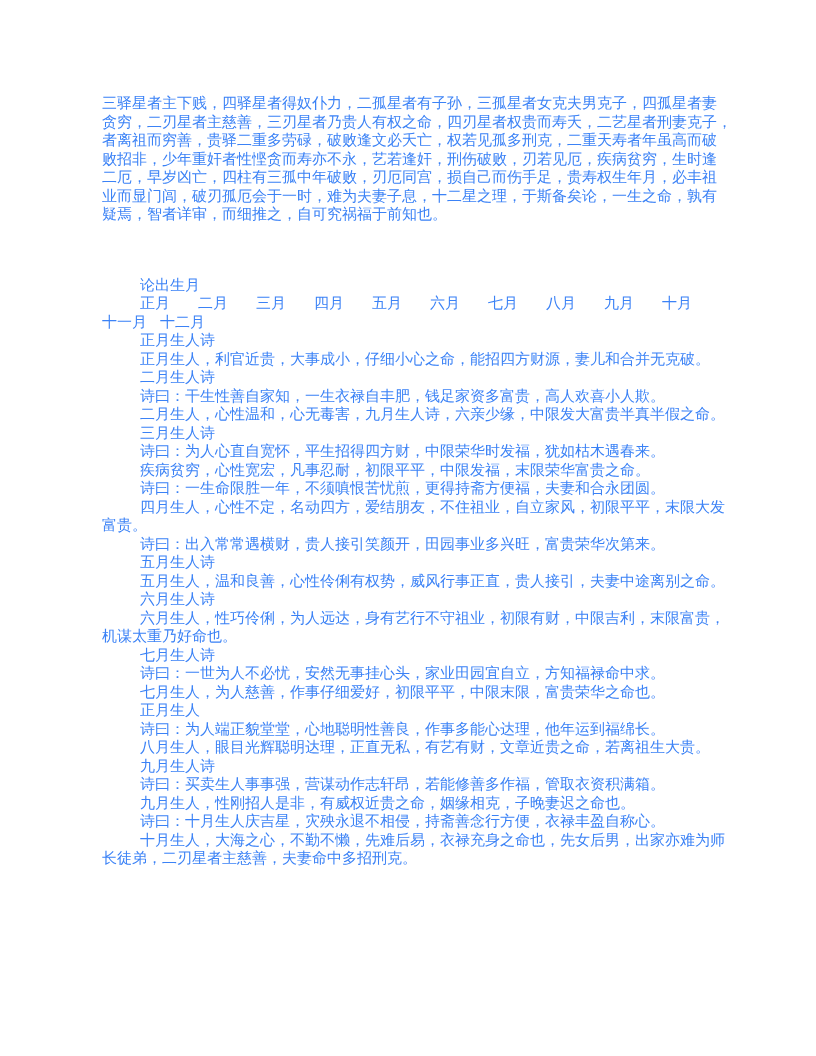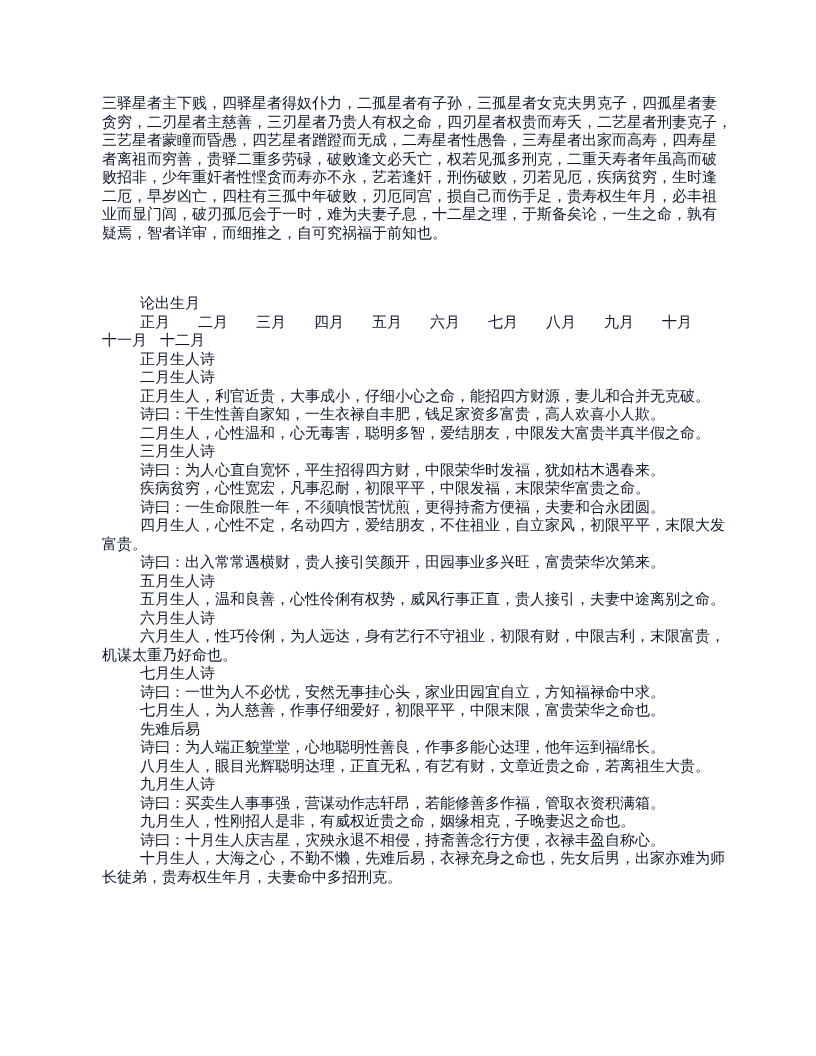--- a/index.html
+++ b/index.html
@@ -39,57 +39,56 @@
     white-space: normal;
   }
   .month {
     display: inline-block;
     width: 58px;                
   }
 </style>
 </head>
 <body>
 
-<div class="page" style="background: rgb(255, 255, 255); color: #0f172a;">
+<div class="page" style="background: rgb(255, 255, 255); color: #3b82f6;">
   <div class="content">
       <div class="line">三驿星者主下贱，四驿星者得奴仆力，二孤星者有子孙，三孤星者女克夫男克子，四孤星者妻</div>
       <div class="line">贪穷，二刃星者主慈善，三刃星者乃贵人有权之命，四刃星者权贵而寿夭，二艺星者刑妻克子，</div>
-      <div class="line">三艺星者蒙瞳而昏愚，四艺星者蹭蹬而无成，二寿星者性愚鲁，三寿星者出家而高寿，四寿星</div>
       <div class="line">者离祖而穷善，贵驿二重多劳碌，破败逢文必夭亡，权若见孤多刑克，二重天寿者年虽高而破</div>
       <div class="line">败招非，少年重奸者性悭贪而寿亦不永，艺若逢奸，刑伤破败，刃若见厄，疾病贫穷，生时逢</div>
       <div class="line">二厄，早岁凶亡，四柱有三孤中年破败，刃厄同宫，损自己而伤手足，贵寿权生年月，必丰祖</div>
       <div class="line">业而显门闾，破刃孤厄会于一时，难为夫妻子息，十二星之理，于斯备矣论，一生之命，孰有</div>
       <div class="line">疑焉，智者详审，而细推之，自可究祸福于前知也。</div>
       <div class="line gap"></div>
       <div class="line indent">论出生月</div>
       <div class="line indent"><span class="month">正月</span><span class="month">二月</span><span class="month">三月</span><span class="month">四月</span><span class="month">五月</span><span class="month">六月</span><span class="month">七月</span><span class="month">八月</span><span class="month">九月</span><span class="month">十月</span></div>
       <div class="line"><span class="month">十一月</span><span class="month">十二月</span></div>
       <div class="line indent">正月生人诗</div>
+      <div class="line indent">正月生人，利官近贵，大事成小，仔细小心之命，能招四方财源，妻儿和合并无克破。</div>
       <div class="line indent">二月生人诗</div>
-      <div class="line indent">正月生人，利官近贵，大事成小，仔细小心之命，能招四方财源，妻儿和合并无克破。</div>
       <div class="line indent">诗曰：干生性善自家知，一生衣禄自丰肥，钱足家资多富贵，高人欢喜小人欺。</div>
-      <div class="line indent">二月生人，心性温和，心无毒害，聪明多智，爱结朋友，中限发大富贵半真半假之命。</div>
+      <div class="line indent">二月生人，心性温和，心无毒害，九月生人诗，六亲少缘，中限发大富贵半真半假之命。</div>
       <div class="line indent">三月生人诗</div>
       <div class="line indent">诗曰：为人心直自宽怀，平生招得四方财，中限荣华时发福，犹如枯木遇春来。</div>
       <div class="line indent">疾病贫穷，心性宽宏，凡事忍耐，初限平平，中限发福，末限荣华富贵之命。</div>
       <div class="line indent">诗曰：一生命限胜一年，不须嗔恨苦忧煎，更得持斋方便福，夫妻和合永团圆。</div>
       <div class="line indent">四月生人，心性不定，名动四方，爱结朋友，不住祖业，自立家风，初限平平，末限大发</div>
       <div class="line">富贵。</div>
       <div class="line indent">诗曰：出入常常遇横财，贵人接引笑颜开，田园事业多兴旺，富贵荣华次第来。</div>
       <div class="line indent">五月生人诗</div>
       <div class="line indent">五月生人，温和良善，心性伶俐有权势，威风行事正直，贵人接引，夫妻中途离别之命。</div>
       <div class="line indent">六月生人诗</div>
       <div class="line indent">六月生人，性巧伶俐，为人远达，身有艺行不守祖业，初限有财，中限吉利，末限富贵，</div>
       <div class="line">机谋太重乃好命也。</div>
       <div class="line indent">七月生人诗</div>
       <div class="line indent">诗曰：一世为人不必忧，安然无事挂心头，家业田园宜自立，方知福禄命中求。</div>
       <div class="line indent">七月生人，为人慈善，作事仔细爱好，初限平平，中限末限，富贵荣华之命也。</div>
-      <div class="line indent">先难后易</div>
+      <div class="line indent">正月生人</div>
       <div class="line indent">诗曰：为人端正貌堂堂，心地聪明性善良，作事多能心达理，他年运到福绵长。</div>
       <div class="line indent">八月生人，眼目光辉聪明达理，正直无私，有艺有财，文章近贵之命，若离祖生大贵。</div>
       <div class="line indent">九月生人诗</div>
       <div class="line indent">诗曰：买卖生人事事强，营谋动作志轩昂，若能修善多作福，管取衣资积满箱。</div>
       <div class="line indent">九月生人，性刚招人是非，有威权近贵之命，姻缘相克，子晚妻迟之命也。</div>
       <div class="line indent">诗曰：十月生人庆吉星，灾殃永退不相侵，持斋善念行方便，衣禄丰盈自称心。</div>
       <div class="line indent">十月生人，大海之心，不勤不懒，先难后易，衣禄充身之命也，先女后男，出家亦难为师</div>
-      <div class="line">长徒弟，贵寿权生年月，夫妻命中多招刑克。</div>
+      <div class="line">长徒弟，二刃星者主慈善，夫妻命中多招刑克。</div>
     </div>
 </div>
 
 </body></html>

